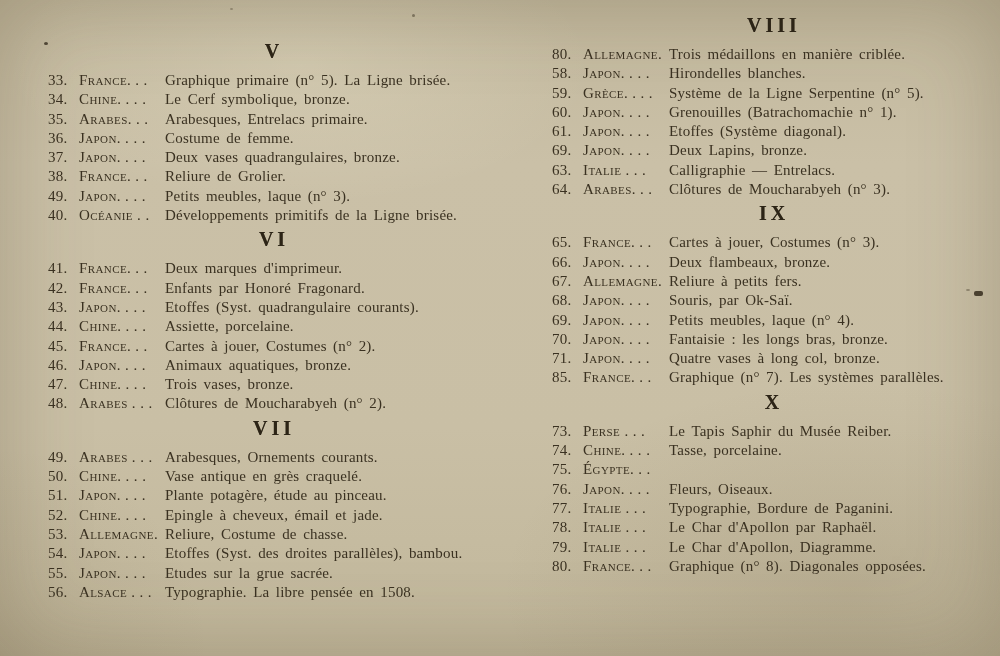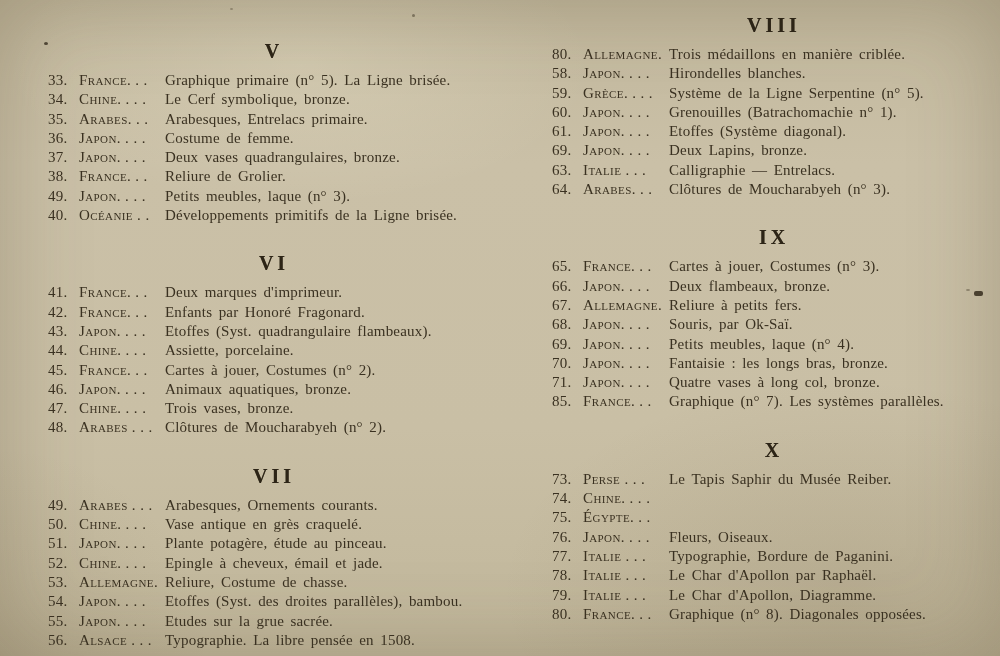--- a/index.html
+++ b/index.html
@@ -21,21 +21,21 @@
       linear-gradient(180deg, #c2b89d 0%, #cac0a7 25%, #c9bfa5 65%, #c1b79b 100%);
     box-shadow: inset 0 0 90px rgba(78, 64, 38, 0.28);
     color: #3a3121;
   }
   .column {
     position: absolute;
   }
   .column.left  { left: 48px;  top: 38px; width: 452px; }
   .column.right { left: 552px; top: 12px; width: 444px; }
 
-  .section + .section { margin-top: 25px; }
+  .section + .section { margin-top: 1px; }
   .column.right .section + .section { }
 
   .section-heading {
     text-align: center;
     font-size: 20px;
     font-weight: bold;
     letter-spacing: 4px;
     color: #2c2416;
     height: 26px;
     line-height: 26px;
@@ -134,21 +134,21 @@
           <span class="entry-description">Deux marques d'imprimeur.</span>
         </div>
         <div class="row">
           <span class="entry-number">42.</span>
           <span class="entry-country">France. . .</span>
           <span class="entry-description">Enfants par Honoré Fragonard.</span>
         </div>
         <div class="row">
           <span class="entry-number">43.</span>
           <span class="entry-country">Japon. . . .</span>
-          <span class="entry-description">Etoffes (Syst. quadrangulaire flambeaux).</span>
+          <span class="entry-description">Etoffes (Syst. quadrangulaire courants).</span>
         </div>
         <div class="row">
           <span class="entry-number">44.</span>
           <span class="entry-country">Chine. . . .</span>
           <span class="entry-description">Assiette, porcelaine.</span>
         </div>
         <div class="row">
           <span class="entry-number">45.</span>
           <span class="entry-country">France. . .</span>
           <span class="entry-description">Cartes à jouer, Costumes (n° 2).</span>
@@ -303,20 +303,21 @@
       <div class="section">
         <div class="section-heading">X</div>
         <div class="row">
           <span class="entry-number">73.</span>
           <span class="entry-country">Perse . . .</span>
           <span class="entry-description">Le Tapis Saphir du Musée Reiber.</span>
         </div>
         <div class="row">
           <span class="entry-number">74.</span>
           <span class="entry-country">Chine. . . .</span>
+          <span class="entry-description">Tasse, porcelaine.</span>
         </div>
         <div class="row">
           <span class="entry-number">75.</span>
           <span class="entry-country">Égypte. . .</span>
         </div>
         <div class="row">
           <span class="entry-number">76.</span>
           <span class="entry-country">Japon. . . .</span>
           <span class="entry-description">Fleurs, Oiseaux.</span>
         </div>

